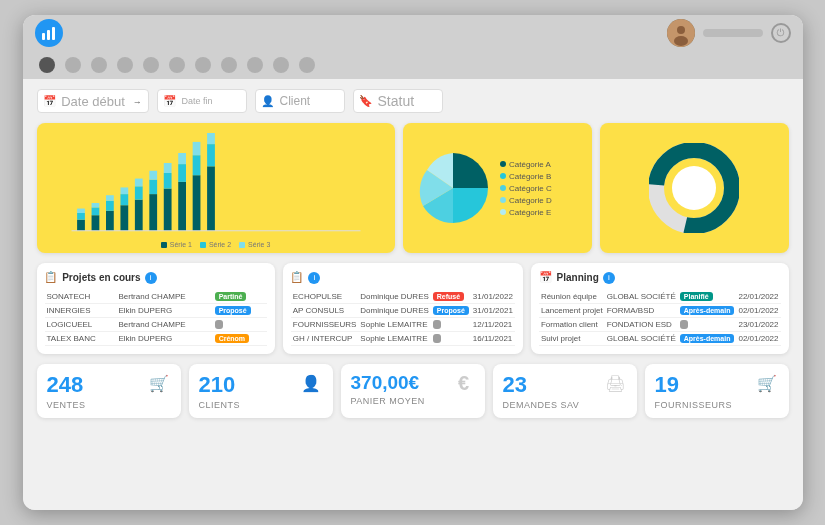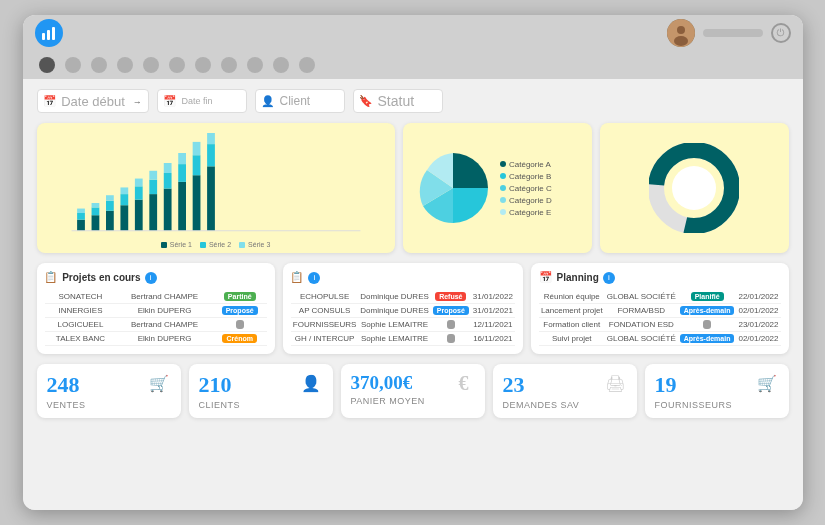--- a/index.html
+++ b/index.html
@@ -124,21 +124,21 @@
       font-size: 11px;
       color: #888;
     }
     
     .charts-row {
       display: flex;
       gap: 8px;
       margin-bottom: 10px;
     }
     .chart-card {
-      background: #fef9c3;
+      background: #fde047;
       border-radius: 8px;
       padding: 10px;
       box-shadow: 0 1px 4px rgba(0,0,0,0.1);
     }
     .chart-card.bar-chart { flex: 2; height: 130px; }
     .chart-card.pie-chart { flex: 1; height: 130px; }
     .chart-card.donut-chart { flex: 1; height: 130px; }
 
     
     .bar-svg { width: 100%; height: 100px; }
@@ -184,21 +184,21 @@
       display: flex;
       align-items: center;
       justify-content: center;
     }
     .table-icon {
       font-size: 11px;
       color: #666;
     }
     .mini-table { width: 100%; border-collapse: collapse; }
     .mini-table tr { border-bottom: 1px solid #f0f0f0; }
-    .mini-table td { font-size: 8px; padding: 2px 2px; color: #555; white-space: nowrap; overflow: hidden; text-align: center; }
+    .mini-table td { font-size: 8px; padding: 2px 2px; color: #555; white-space: nowrap; overflow: hidden; }
     .badge {
       padding: 1px 4px;
       border-radius: 3px;
       font-size: 7px;
       font-weight: 600;
       color: white;
     }
     .badge-green { background: #4caf50; }
     .badge-blue { background: #2196f3; }
     .badge-orange { background: #ff9800; }
@@ -218,21 +218,20 @@
       box-shadow: 0 1px 4px rgba(0,0,0,0.1);
       flex: 1;
       display: flex;
       flex-direction: column;
       gap: 2px;
     }
     .stat-top {
       display: flex;
       align-items: flex-start;
       justify-content: space-between;
-      font-family: Liberation Serif, serif;
     }
     .stat-value {
       font-size: 22px;
       font-weight: 700;
       color: #2196f3;
     }
     .stat-icon-box {
       width: 22px;
       height: 22px;
       color: #ccc;

